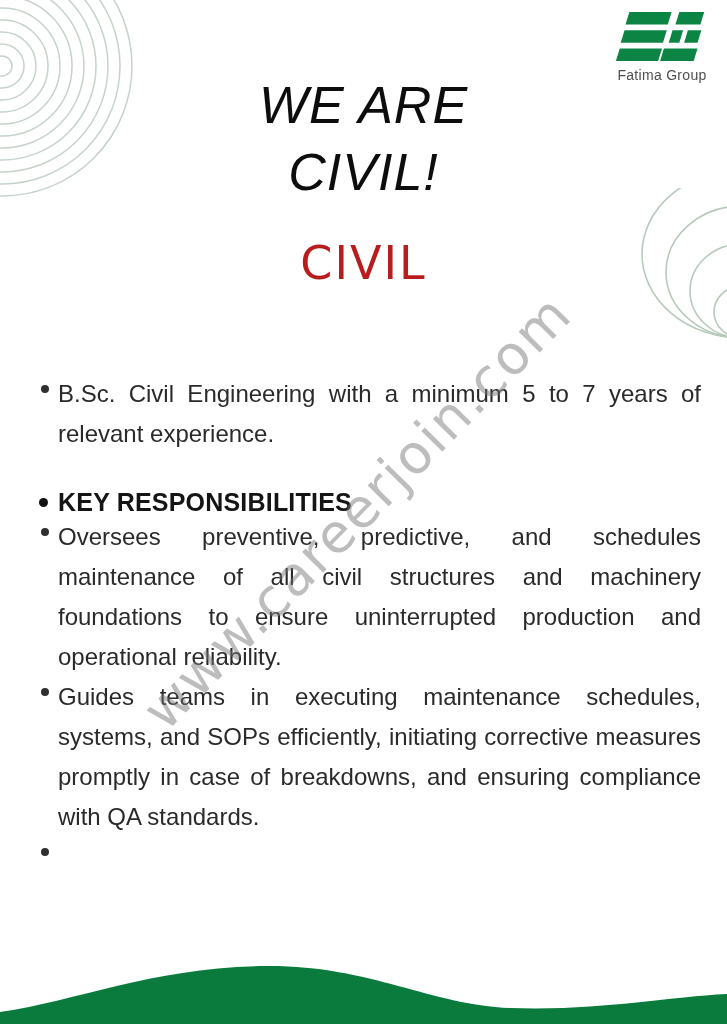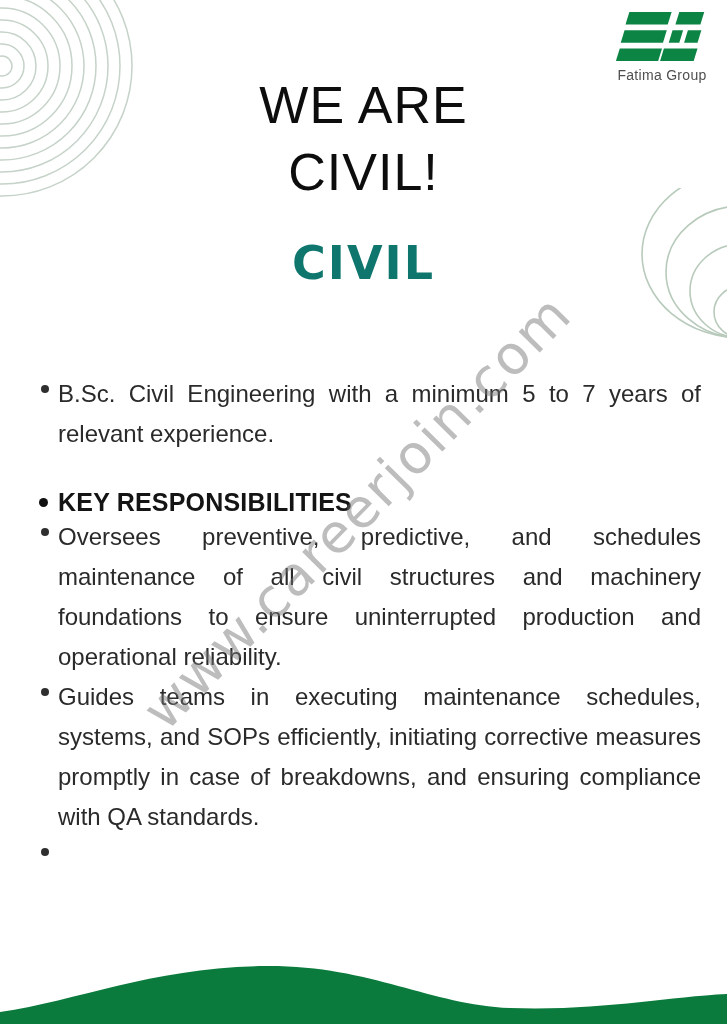--- a/index.html
+++ b/index.html
@@ -18,31 +18,31 @@
 
   
   .logo { position: absolute; top: 12px; right: 14px; width: 102px; text-align: center; }
   .logo svg { display: block; margin: 0 auto; }
   .logo-label { margin-top: 3px; font-size: 14px; color: #4f4f4f; letter-spacing: .3px; }
 
   
   .hero {
     position: absolute; top: 72px; left: 0; width: 100%;
     text-align: center; font-size: 52px; line-height: 67px;
-    font-weight: 400; color: #0d0d0d; letter-spacing: 1px;
+    font-weight: 400; color: #0d0d0d; letter-spacing: 1px; font-style: italic;
   }
   .hero span { display: block; }
 
   
   .job-title {
     position: absolute; top: 234px; left: 0; width: 100%;
     text-align: center;
     font-family: "DejaVu Sans", sans-serif;
-    font-size: 46px; line-height: 59px; font-weight: 700;
-    color: #0f766e; letter-spacing: 2px;
+    font-size: 46px; line-height: 59px; font-weight: 400;
+    color: #b91c1c; letter-spacing: 2px;
   }
   .job-title span { display: block; }
 
   
   .content { position: absolute; top: 374px; left: 0; right: 26px; }
   .section + .section { margin-top: 34px; }
   .section-heading {
     position: relative; padding-left: 58px;
     font-size: 25px; line-height: 29px; font-weight: 700;
     color: #141414; letter-spacing: .2px;

